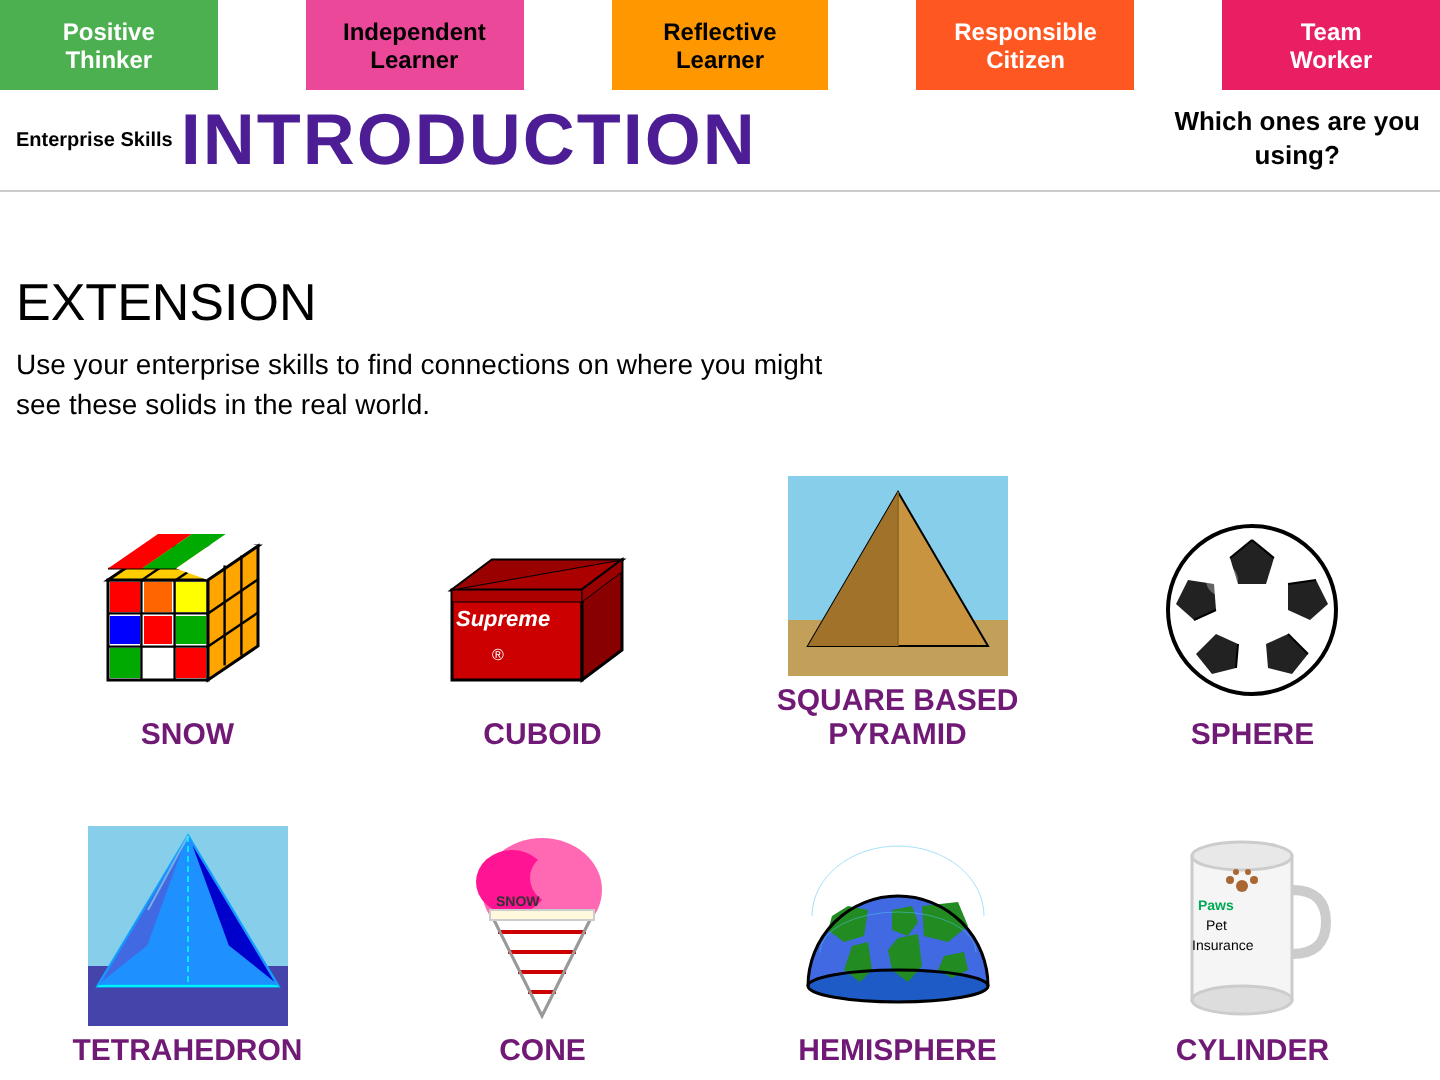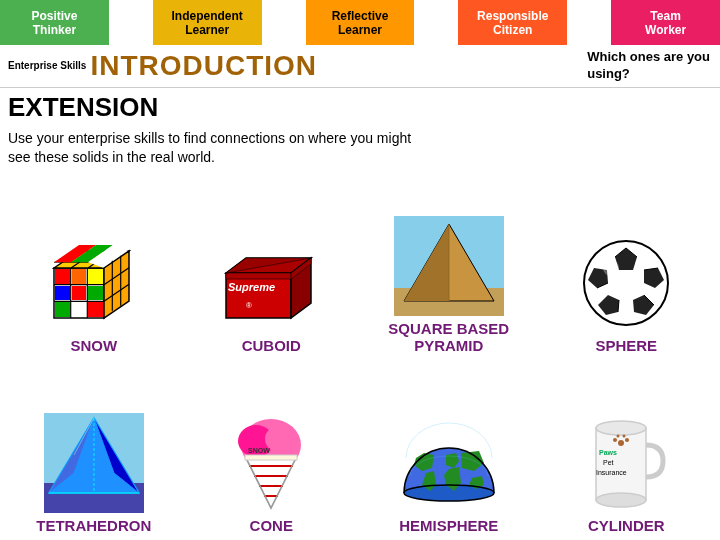--- a/index.html
+++ b/index.html
@@ -24,21 +24,21 @@
       align-items: center;
       justify-content: center;
       font-weight: bold;
       font-size: 12px;
       text-align: center;
       padding: 2px 4px;
       color: #000;
     }
     .nav-tab.positive-thinker { background: #4CAF50; color: #fff; }
     .nav-tab.creative-entrepreneur { background: #8BC34A; color: #fff; }
-    .nav-tab.independent-learner { background: #eab308; color: #000; }
+    .nav-tab.independent-learner { background: #ec4899; color: #000; }
     .nav-tab.reflective-learner { background: #FF9800; color: #000; }
     .nav-tab.responsible-citizen { background: #FF5722; color: #fff; }
     .nav-tab.team-worker { background: #E91E63; color: #fff; }
 
     
     .header-row {
       display: flex;
       align-items: center;
       width: 100%;
       background: #fff;
@@ -46,43 +46,44 @@
       border-bottom: 1px solid #ccc;
     }
     .enterprise-label {
       font-size: 10px;
       font-weight: bold;
       color: #000;
       padding-left: 8px;
       white-space: nowrap;
     }
     .intro-title {
-      font-size: 28px;
+      font-size: 36px;
       font-weight: 900;
-      color: #a16207;
+      color: #4c1d95;
       letter-spacing: 1px;
       flex: 1;
       padding-left: 4px;
     }
     .which-ones {
       font-size: 13px;
       font-weight: bold;
       color: #000;
-      text-align: left;
+      text-align: center;
       padding-right: 10px;
       line-height: 1.3;
       white-space: nowrap;
     }
 
     
     .extension-heading {
       font-size: 26px;
-      font-weight: 700;
+      font-weight: 400;
       color: #000;
       padding: 4px 8px;
+      margin-top: 36px;
     }
 
     
     .body-text {
       font-size: 14px;
       color: #000;
       padding: 2px 8px 6px 8px;
       line-height: 1.4;
     }
 

